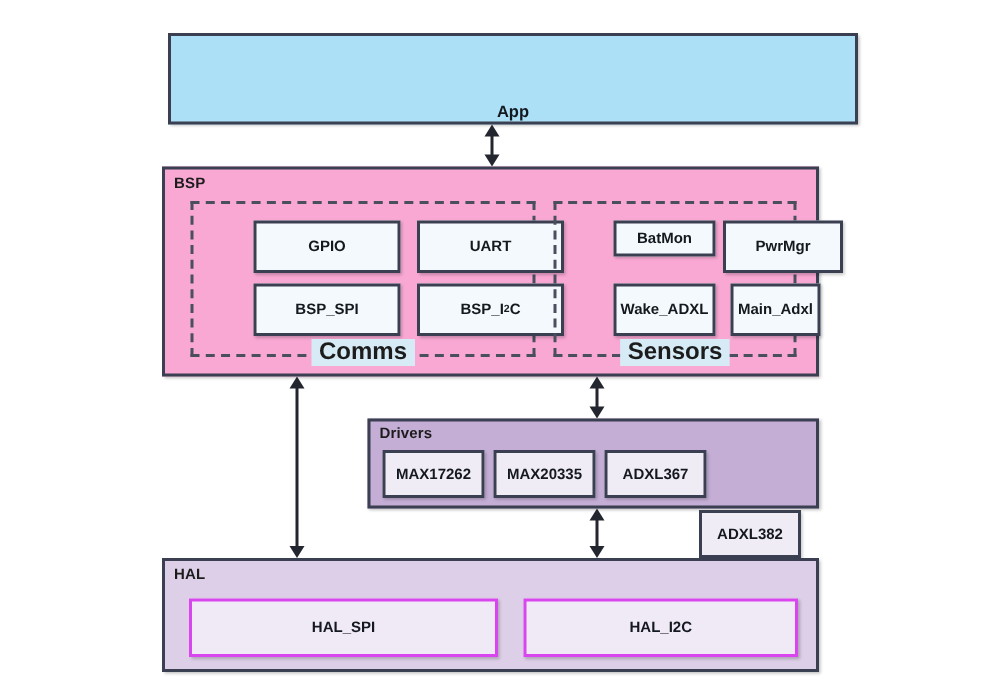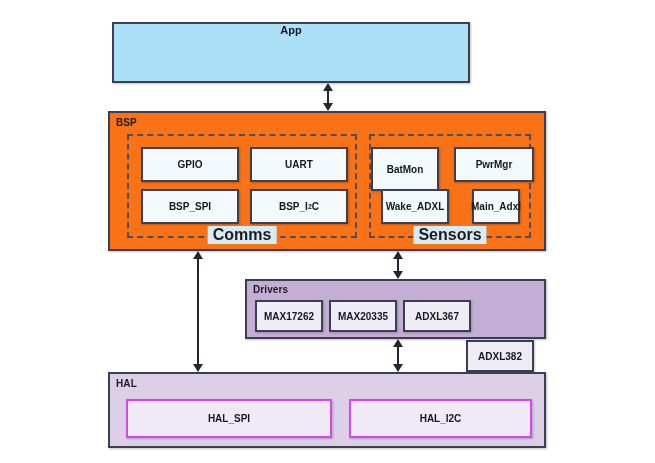--- a/index.html
+++ b/index.html
@@ -30,40 +30,40 @@
     font-size: 10px;
     font-weight: bold;
     color: #1c1c1c;
     letter-spacing: 0.1px;
   }
 
   
   #app-block {
     left: 112px;
     top: 22px;
-    width: 358px;
+    width: 460px;
     height: 61px;
     background: #ace0f7;
     display: flex;
-    align-items: flex-start;
+    align-items: flex-end;
     justify-content: center;
   }
   #app-block .block-title {
     font-size: 11px;
     font-weight: bold;
     color: #14181f;
   }
 
   
   #bsp-block {
     left: 108px;
     top: 111px;
     width: 438px;
     height: 140px;
-    background: #f97316;
+    background: #f9a8d4;
     text-decoration: underline;
   }
   #bsp-block > .panel-label { left: 6px; top: 4px; }
 
   
   .dashed-group {
     position: absolute;
     box-sizing: border-box;
     border: 2px dashed #4a4f60;
   }
@@ -99,37 +99,38 @@
     border: 2px solid #3a3f51;
     background: #f4f9fd;
     display: flex;
     align-items: center;
     justify-content: center;
     font-size: 10px;
     font-weight: bold;
     color: #14181f;
     box-shadow: 1px 1px 2px rgba(0,0,0,0.22);
     white-space: nowrap;
+    margin-left: 28px;
   }
   .leaf sup {
     font-size: 7px;
     vertical-align: super;
     line-height: 0;
   }
 
   
   #leaf-gpio    { left: 12px;  top: 11px; width: 98px;  height: 35px; }
   #leaf-uart    { left: 121px; top: 11px; width: 98px;  height: 35px; }
   #leaf-bspspi  { left: 12px;  top: 53px; width: 98px;  height: 35px; }
   #leaf-bspi2c  { left: 121px; top: 53px; width: 98px;  height: 35px; }
   
-  #leaf-batmon  { left: 0;  top: 11px; width: 68px; height: 44px; }
+  #leaf-batmon  { left: 10px;  top: 11px; width: 68px; height: 24px; }
   #leaf-pwrmgr  { left: 83px;  top: 11px; width: 80px; height: 35px; }
   #leaf-wake    { left: 10px;  top: 53px; width: 68px; height: 35px; }
-  #leaf-main    { left: 101px;  top: 53px; width: 48px; height: 35px; }
+  #leaf-main    { left: 88px;  top: 53px; width: 60px; height: 35px; }
 
   
   #drivers-block {
     left: 245px;
     top: 279px;
     width: 301px;
     height: 60px;
     background: #c5aed6;
     padding-left: 19px;
   }

